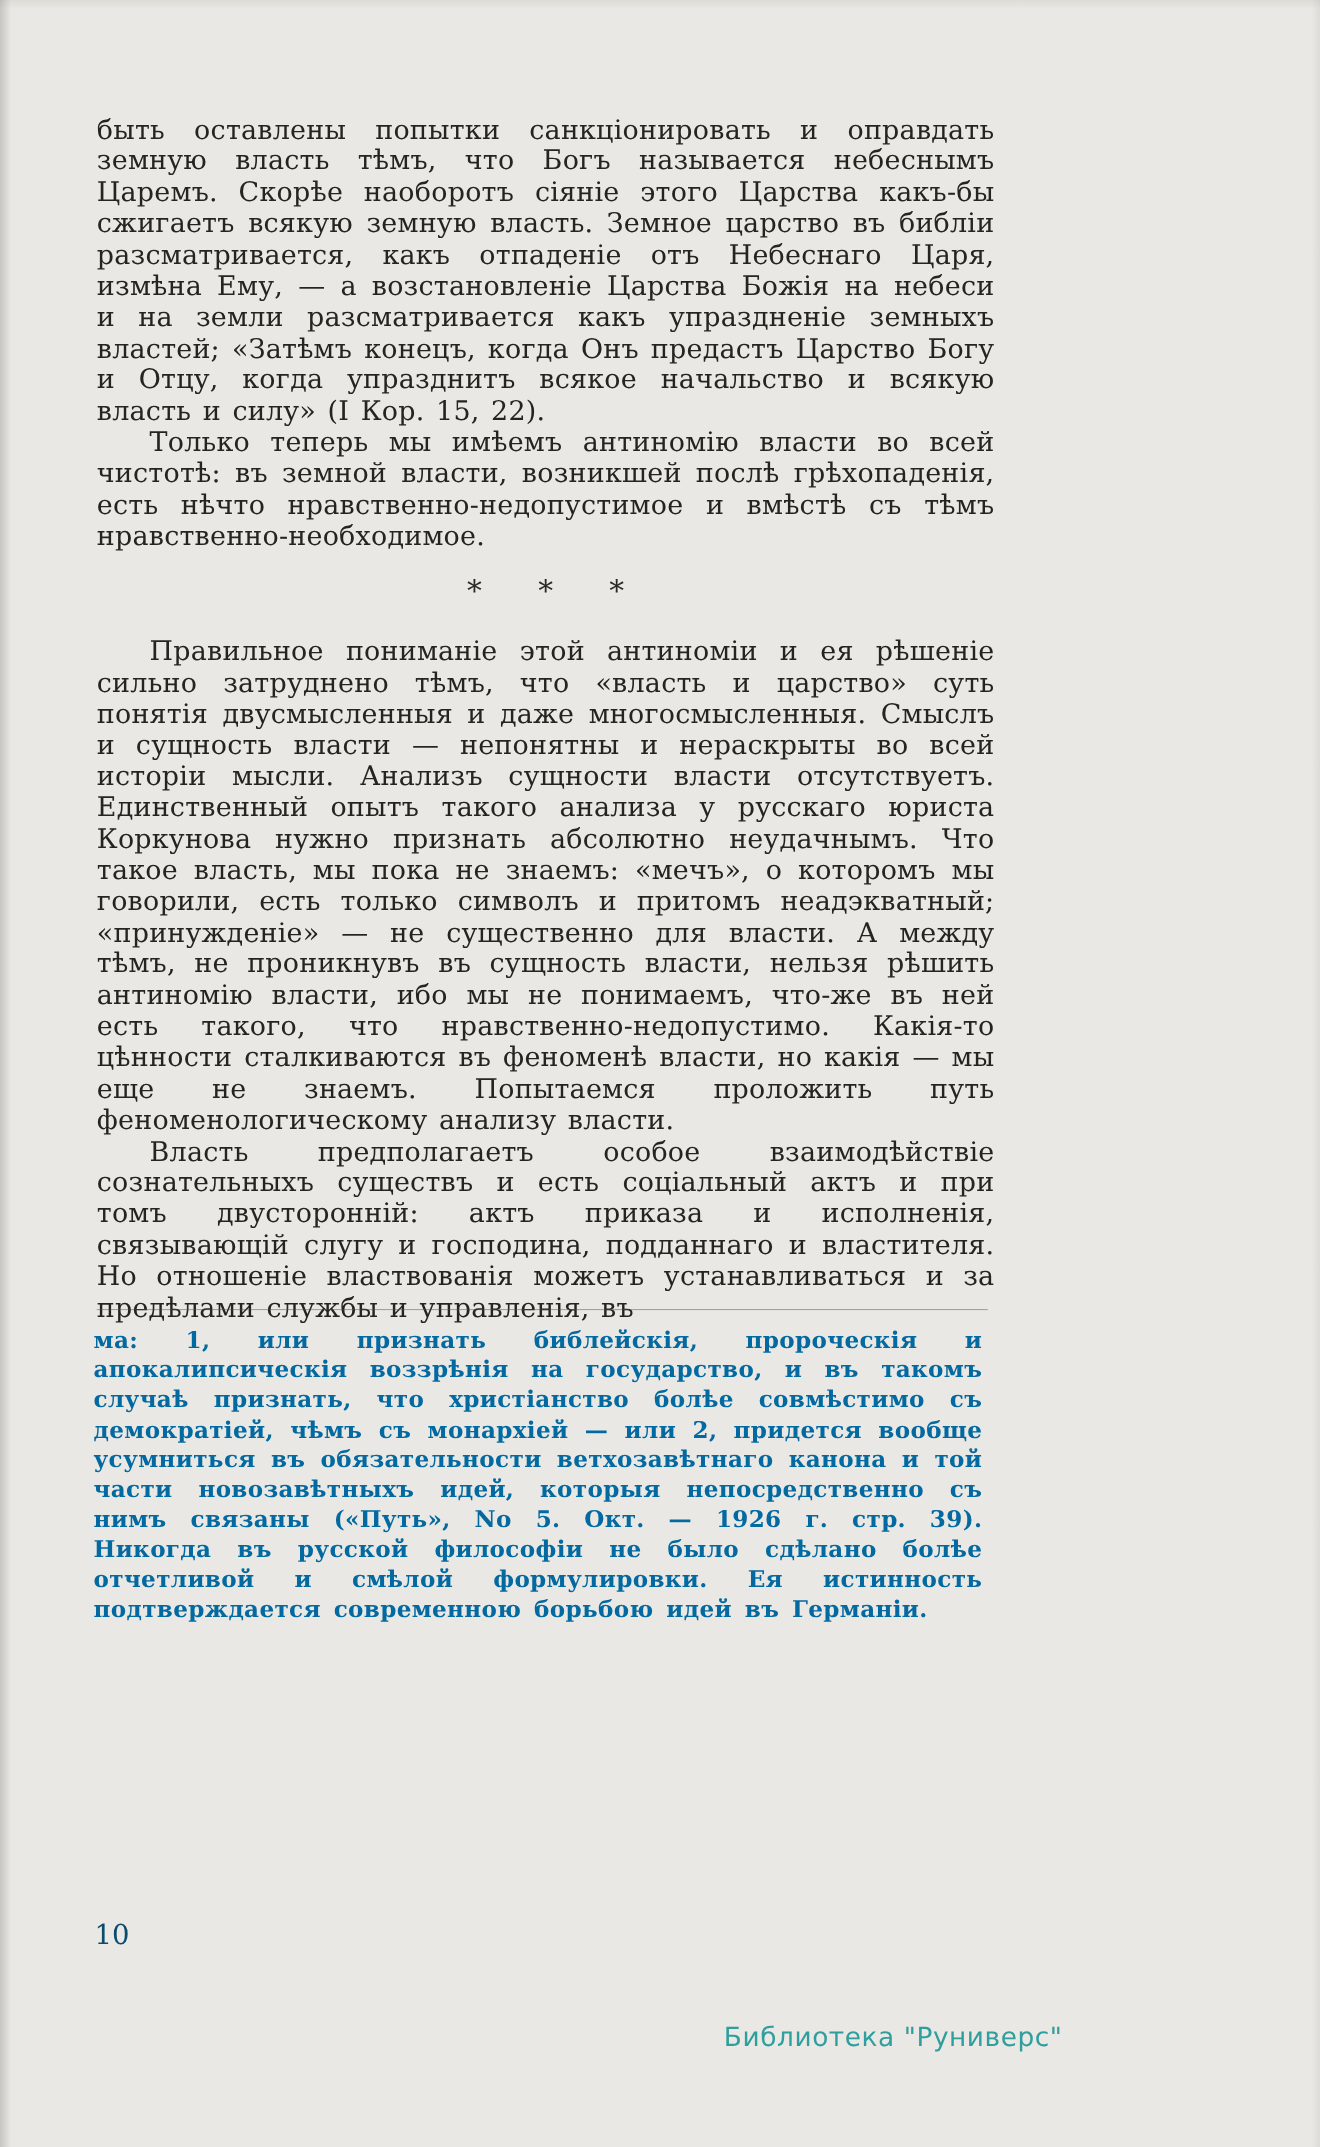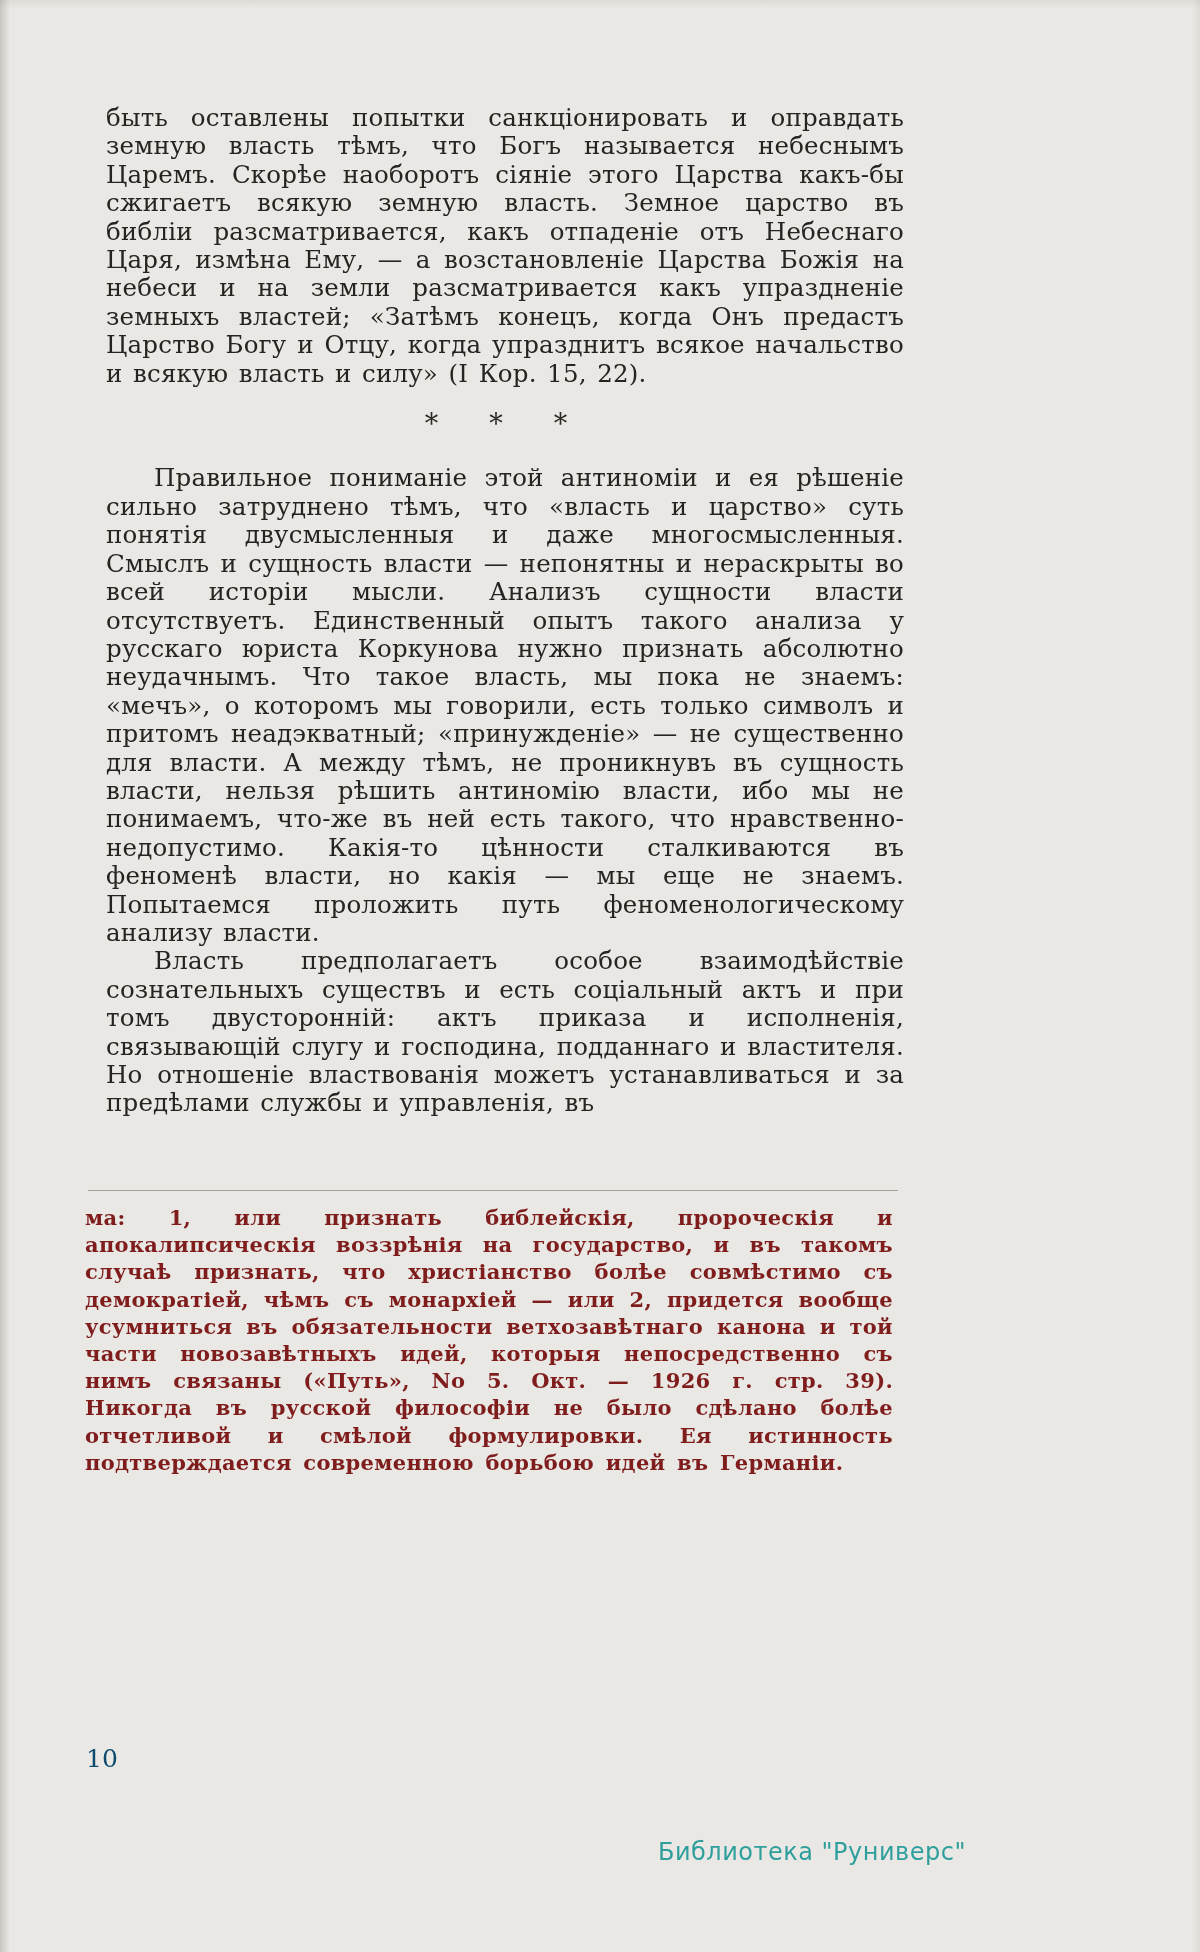--- a/index.html
+++ b/index.html
@@ -30,21 +30,21 @@
     position: absolute;
     left: 88px;
     top: 104px;
     width: 816px;
     font-size: 24.5px;
     line-height: 28.4px;
     text-align: justify;
     word-spacing: 2.5px;
     letter-spacing: 0.2px;
   }
-  .para { text-indent: 48px; margin-left: 18px; }
+  .para { text-indent: 48px; }
   .para.no-indent { text-indent: 0; }
 
   .separator {
     text-align: center;
     text-indent: 0;
     font-size: 27px;
     letter-spacing: 20px;
     padding-left: 20px; 
     margin: 22px 0 26px 0;
     color: #2c2a26;
@@ -63,21 +63,21 @@
     position: absolute;
     left: 85px;
     top: 1204px;
     width: 808px;
     font-size: 21px;
     line-height: 27.2px;
     font-weight: 700;
     text-align: justify;
     word-spacing: 4px;
     letter-spacing: 0.3px;
-    color: #7f1d1d;
+    color: #0369a1;
   }
 
   .page-number {
     position: absolute;
     left: 86px;
     top: 1744px;
     font-size: 25px;
     color: #0c4a6e;
   }
 
@@ -93,20 +93,21 @@
 
   .it { }
 </style>
 </head>
 <body>
 
 <div class="page">
 
   <main class="text-block">
     <p class="para no-indent">быть оставлены попытки санкціонировать и оправдать земную власть тѣмъ, что Богъ называется небеснымъ Царемъ. Скорѣе наоборотъ сіяніе этого Царства какъ-бы сжигаетъ всякую земную власть. Земное царство въ библіи разсматривается, какъ отпаденіе отъ Небеснаго Царя, измѣна Ему, — а возстановленіе Царства Божія на небеси и на земли разсматривается какъ упраздненіе земныхъ властей; «Затѣмъ конецъ, когда Онъ предастъ Царство Богу и Отцу, когда упразднитъ всякое начальство и всякую власть и силу» (I Кор. 15, 22).</p>
+    <p class="para">Только теперь мы имѣемъ антиномію власти во всей чистотѣ: въ земной власти, возникшей послѣ грѣхопаденія, есть нѣчто нравственно-недопустимое и вмѣстѣ съ тѣмъ нравственно-необходимое.</p>
     <div class="separator">* * *</div>
     <p class="para">Правильное пониманіе этой антиноміи и ея рѣшеніе сильно затруднено тѣмъ, что «власть и царство» суть понятія двусмысленныя и даже многосмысленныя. Смыслъ и сущность власти — непонятны и нераскрыты во всей исторіи мысли. Анализъ сущности власти отсутствуетъ. Единственный опытъ такого анализа у русскаго юриста Коркунова нужно признать абсолютно неудачнымъ. Что такое власть, мы пока не знаемъ: «мечъ», о которомъ мы говорили, есть только символъ и притомъ неадэкватный; «принужденіе» — не существенно для власти. А между тѣмъ, не проникнувъ въ сущность власти, нельзя рѣшить антиномію власти, ибо мы не понимаемъ, что-же въ ней есть такого, что нравственно-недопустимо. Какія-то цѣнности сталкиваются въ феноменѣ власти, но какія — мы еще не знаемъ. Попытаемся проложить путь феноменологическому анализу власти.</p>
     <p class="para"><span>Власть предполагаетъ особое взаимодѣйствіе сознательныхъ существъ и есть </span><span class="it">соціальный актъ</span><span> и при томъ </span><span class="it">двусторонній:</span><span> актъ </span><span class="it">приказа и исполненія</span><span>, связывающій </span><span class="it">слугу и господина, подданнаго и властителя</span><span>. Но отношеніе властвованія можетъ устанавливаться и за предѣлами службы и управленія, въ</span></p>
   </main>
 
   <div class="footnote-rule"></div>
 
   <aside class="footnote"><span>ма: 1, или признать библейскія, пророческія и апокалипсическія воззрѣнія на государство, и въ такомъ случаѣ признать, что </span><span class="it">христіанство болѣе совмѣстимо съ демократіей, чѣмъ съ монархіей</span><span> — или 2, придется вообще усумниться въ обязательности ветхозавѣтнаго канона и той части новозавѣтныхъ идей, которыя непосредственно съ нимъ связаны («Путь», No 5. Окт. — 1926 г. стр. 39). Никогда въ русской философіи не было сдѣлано болѣе отчетливой и смѣлой формулировки. Ея истинность подтверждается современною борьбою идей въ Германіи.</span></aside>
 
   <div class="page-number">10</div>

